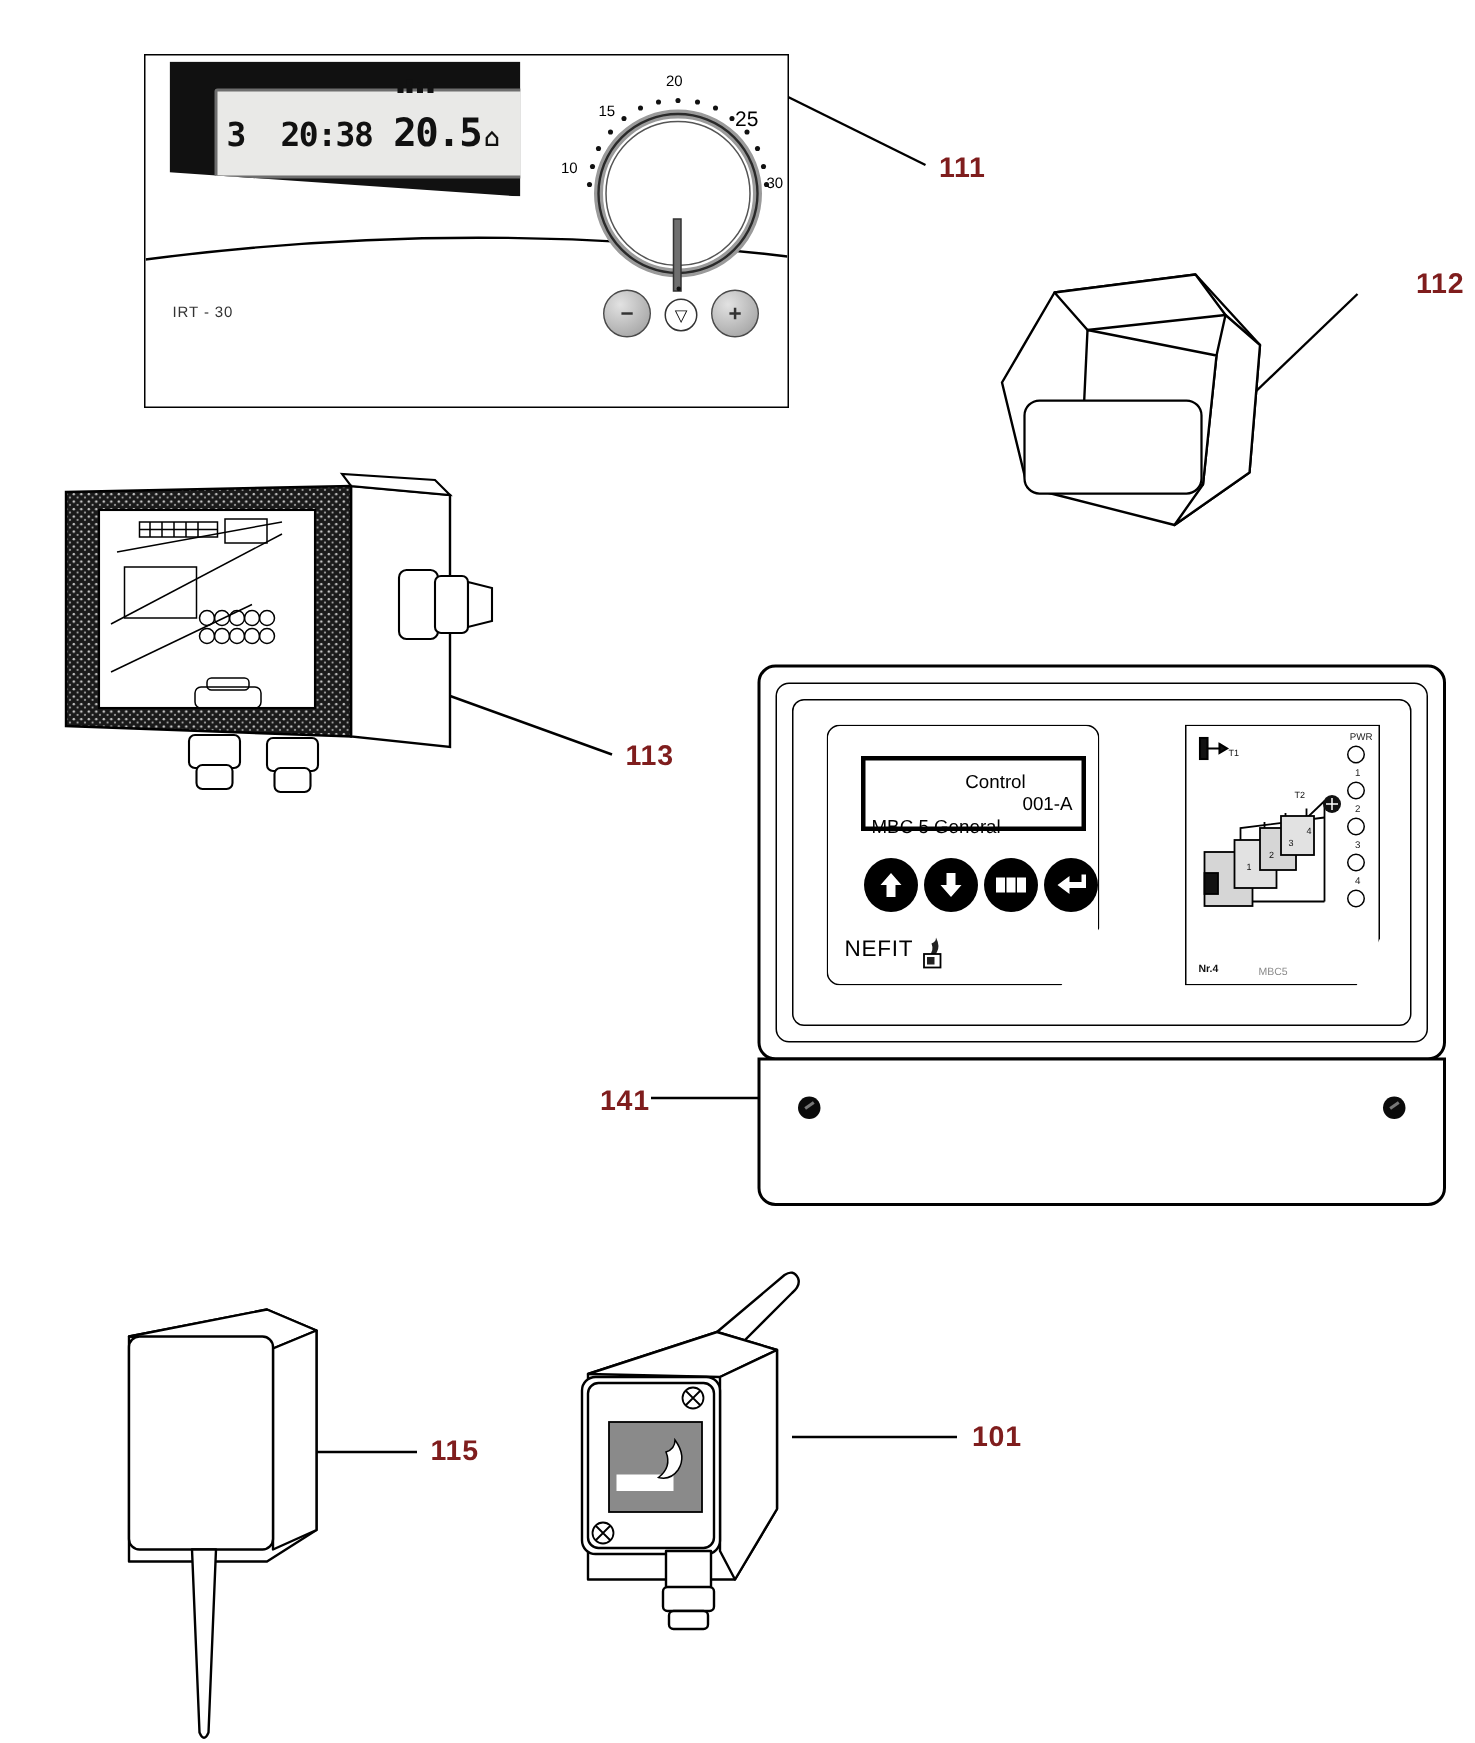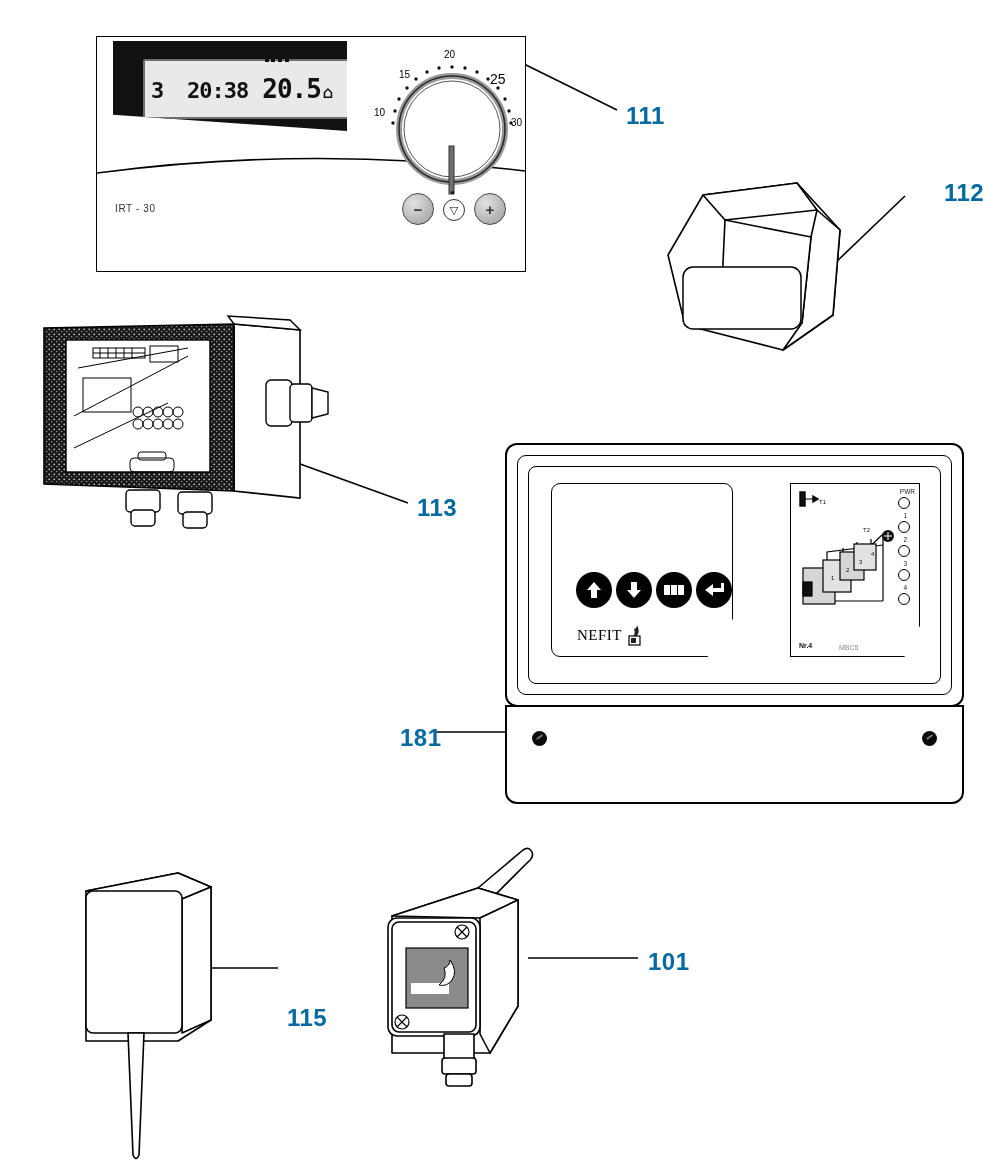--- a/index.html
+++ b/index.html
@@ -1,20 +1,20 @@
 <!DOCTYPE html>
 <html><head>
 <meta charset="utf-8">
 <style>
   html,body{margin:0;padding:0;background:#ffffff;}
   body{width:983px;height:1162px;position:relative;overflow:hidden;
        font-family:"Liberation Sans",sans-serif;color:#000;}
   .stage{position:absolute;left:0;top:0;width:983px;height:1162px;}
   svg{display:block;}
-  .callout-num{position:absolute;font-weight:bold;font-size:24px;letter-spacing:.5px;color:#0369a1;}
+  .callout-num{position:absolute;font-weight:bold;font-size:19px;letter-spacing:.5px;color:#7f1d1d;}
   
   #thermostat{position:absolute;left:96px;top:36px;width:428px;height:234px;
               border:1.6px solid #000;background:#fff;overflow:hidden;}
   #lcd-bezel{position:absolute;left:16px;top:4px;width:234px;height:90px;background:#111;
              clip-path:polygon(0 0,100% 0,100% 100%,0 82%);}
   #lcd{position:absolute;left:30px;top:18px;width:205px;height:56px;background:#e9e9e7;
        border:2px solid #6e6e6e;border-radius:2px;display:flex;align-items:center;}
   .lcd-row{display:flex;align-items:baseline;width:100%;padding:0 6px;
            font-family:"DejaVu Sans Mono",monospace;font-weight:bold;color:#111;}
   #lcd-day{font-size:22px;width:26px;}
@@ -42,21 +42,21 @@
                 clip-path:polygon(0 0,100% 0,100% 78%,86% 100%,0 100%);}
   #mbc-lcd{position:absolute;left:22px;top:20px;width:144px;height:44px;
            background:#000;border:1px solid #000;padding:2px;}
   #mbc-lcd-in{width:100%;height:100%;background:#fff;display:flex;flex-direction:column;
               justify-content:center;padding-left:4px;box-sizing:border-box;}
   .mbc-line{font-size:12.5px;line-height:15px;white-space:pre;}
   .mbc-line .right{float:right;padding-right:6px;}
   #mbc-keys{position:absolute;left:24px;top:88px;display:flex;gap:4px;}
   .keybtn{width:36px;height:36px;border-radius:50%;background:#000;
           display:flex;align-items:center;justify-content:center;}
-  #nefit-logo{position:absolute;left:25px;bottom:10px;display:flex;align-items:center;gap:4px;font-family:Liberation Serif, serif;}
+  #nefit-logo{position:absolute;left:11px;bottom:10px;display:flex;align-items:flex-start;gap:4px;}
   #nefit-text{font-size:15px;letter-spacing:.5px;}
   #schem-panel{position:absolute;right:20px;top:16px;width:128px;height:172px;
                border:1.4px solid #000;background:#fff;
                clip-path:polygon(0 0,100% 0,100% 82%,88% 100%,0 100%);}
   .led{position:absolute;width:10px;height:10px;border:1.5px solid #000;border-radius:50%;background:#fff;}
   .led-lab{position:absolute;font-size:6.5px;color:#222;}
   #mbc-bottom{position:absolute;left:0;top:262px;width:455px;height:95px;
               border:2.6px solid #000;border-radius:0 0 12px 12px;background:#fff;}
   .screw{position:absolute;width:15px;height:15px;border-radius:50%;background:#0a0a0a;}
   .screw::after{content:"";position:absolute;left:4px;top:5px;width:7px;height:1.5px;
@@ -235,20 +235,28 @@
       <div style="position:absolute;left:71px;top:140px;width:3px;height:3px;background:#111;border-radius:50%;"></div>
     </div>
   </div>
 
   <div id="mbc">
     <div id="mbc-top">
       <div id="mbc-inner1">
         <div id="mbc-inner2">
 
           <div id="keypad-panel">
+            <div id="mbc-lcd">
+              <div id="mbc-lcd-in">
+                <div class="mbc-line">
+                  <span>Control</span><span class="right">001-A</span>
+                </div>
+                <div class="mbc-line">MBC 5 General</div>
+              </div>
+            </div>
 
             <div id="mbc-keys">
               <div class="keybtn">
                 <svg width="20" height="20" viewBox="0 0 20 20">
                   <path d="M10 2 L17 10 L13 10 L13 18 L7 18 L7 10 L3 10 Z" fill="#fff"></path>
                 </svg>
               </div>
               <div class="keybtn">
                 <svg width="20" height="20" viewBox="0 0 20 20">
                   <path d="M10 18 L3 10 L7 10 L7 2 L13 2 L13 10 L17 10 Z" fill="#fff"></path>
@@ -336,17 +344,17 @@
 
     <div id="mbc-bottom">
       <div class="screw" style="left:25px;top:24px;"></div>
       <div class="screw" style="right:25px;top:24px;"></div>
     </div>
   </div>
 
   <div class="callout-num" style="left:626px;top:102px;">111</div>
   <div class="callout-num" style="left:944px;top:179px;">112</div>
   <div class="callout-num" style="left:417px;top:494px;">113</div>
-  <div class="callout-num" style="left:400px;top:724px;">181</div>
-  <div class="callout-num" style="left:287px;top:957px;margin-top:47px;">115</div>
+  <div class="callout-num" style="left:400px;top:724px;">141</div>
+  <div class="callout-num" style="left:287px;top:957px;">115</div>
   <div class="callout-num" style="left:648px;top:948px;">101</div>
 
 </div>
 
 </body></html>

